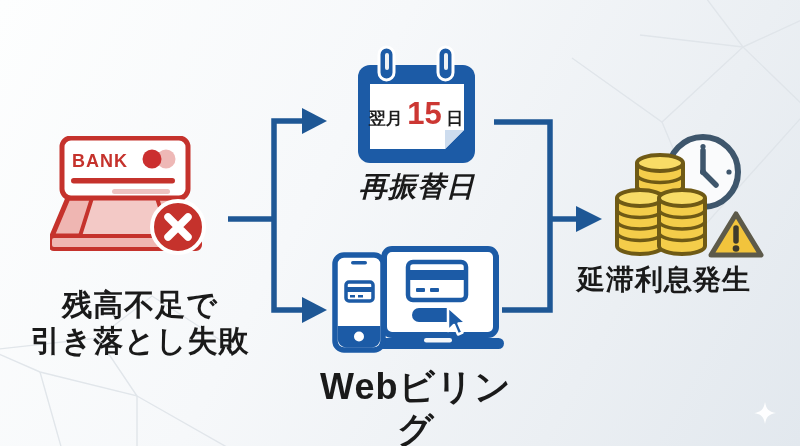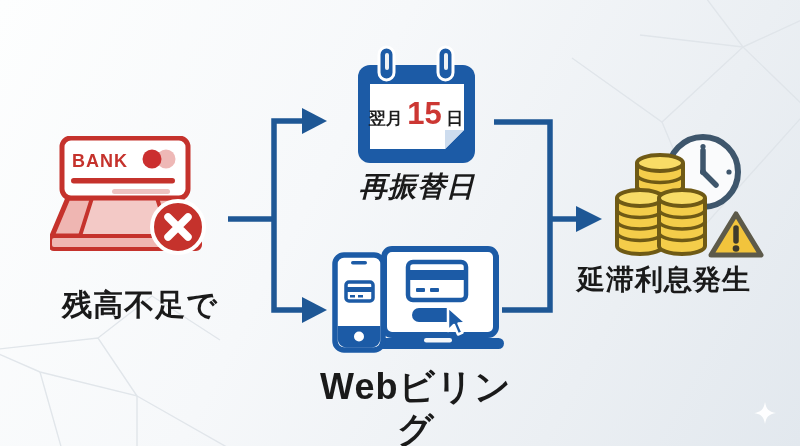--- a/index.html
+++ b/index.html
@@ -68,20 +68,21 @@
     <rect x="21" y="42" width="104" height="5.5" rx="2.75" fill="#C5322C"></rect>
     <rect x="62" y="53" width="58" height="5" rx="2.5" fill="#eec2c0"></rect>
 
     <g>
       <circle cx="128" cy="91" r="26" fill="#C5322C" stroke="#ffffff" stroke-width="4"></circle>
       <path d="M118,81 L138,101 M138,81 L118,101" stroke="#ffffff" stroke-width="7.5" stroke-linecap="round"></path>
     </g>
   </svg>
   <div class="label label-bank">
     <div>残高不足で</div>
+    <div>引き落とし失敗</div>
   </div>
 
   <svg class="abs" style="left:356px;top:45px;" width="122" height="122" viewBox="0 0 122 122">
     <rect x="2" y="20" width="117" height="98" rx="12" fill="#1C5BA6"></rect>
     <g>
       <rect x="23" y="2" width="15" height="33" rx="7.5" fill="#1C5BA6" stroke="#ffffff" stroke-width="3"></rect>
       <rect x="29" y="8" width="4" height="17" rx="2" fill="#eef2f5"></rect>
       <rect x="82" y="2" width="15" height="33" rx="7.5" fill="#1C5BA6" stroke="#ffffff" stroke-width="3"></rect>
       <rect x="88" y="8" width="4" height="17" rx="2" fill="#eef2f5"></rect>
     </g>

